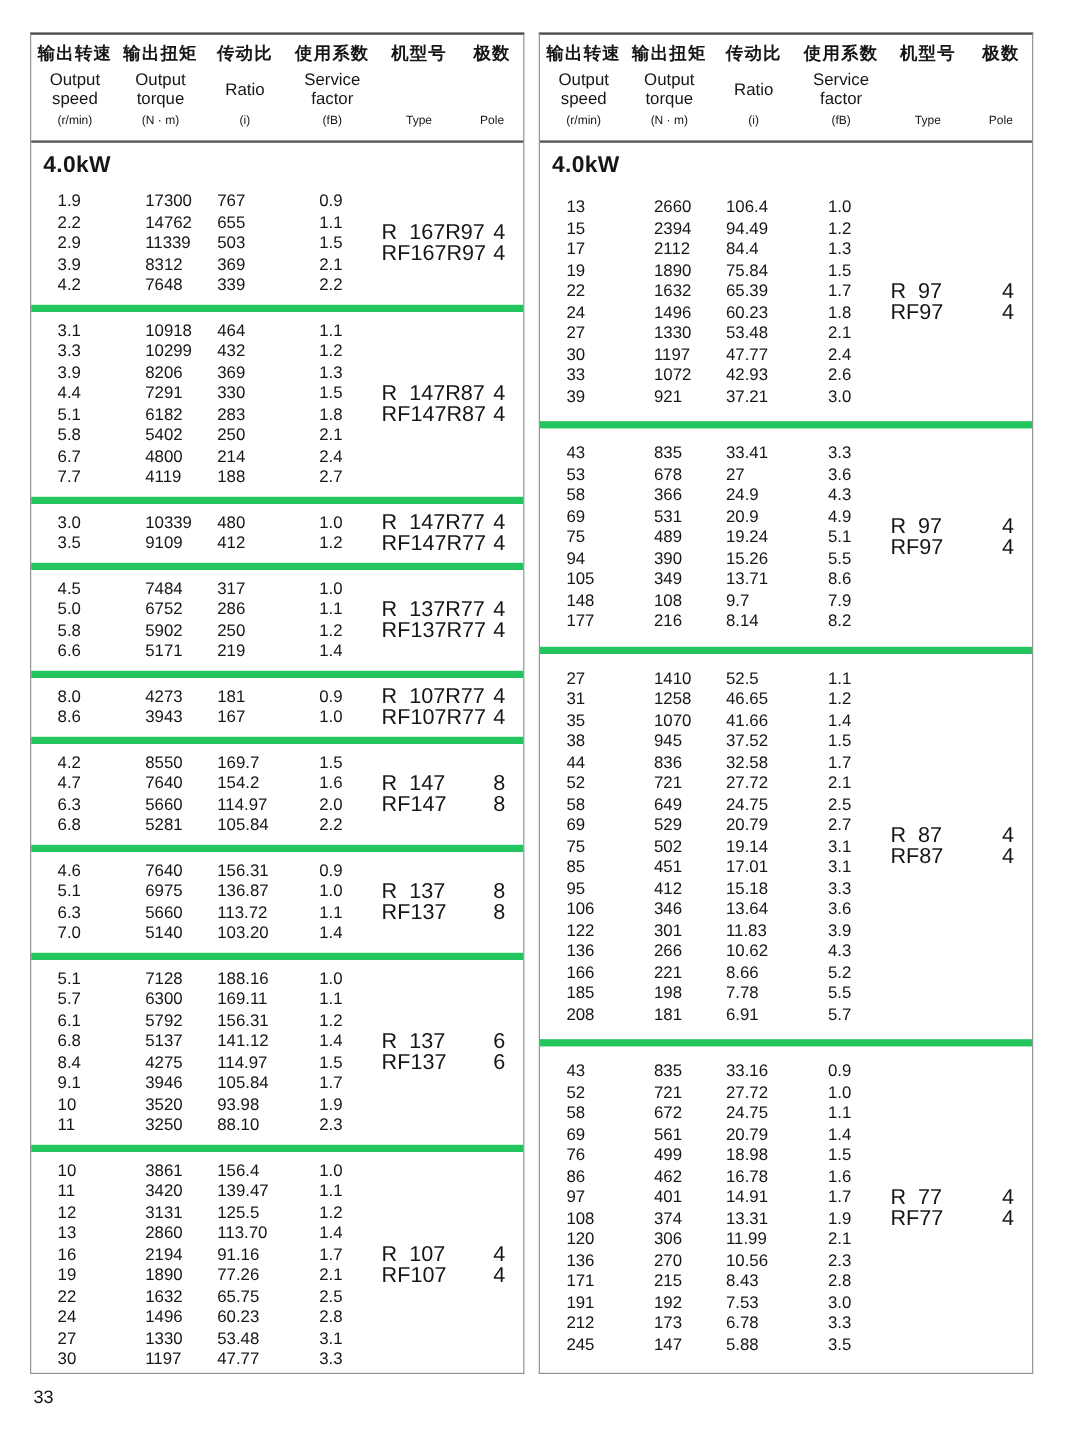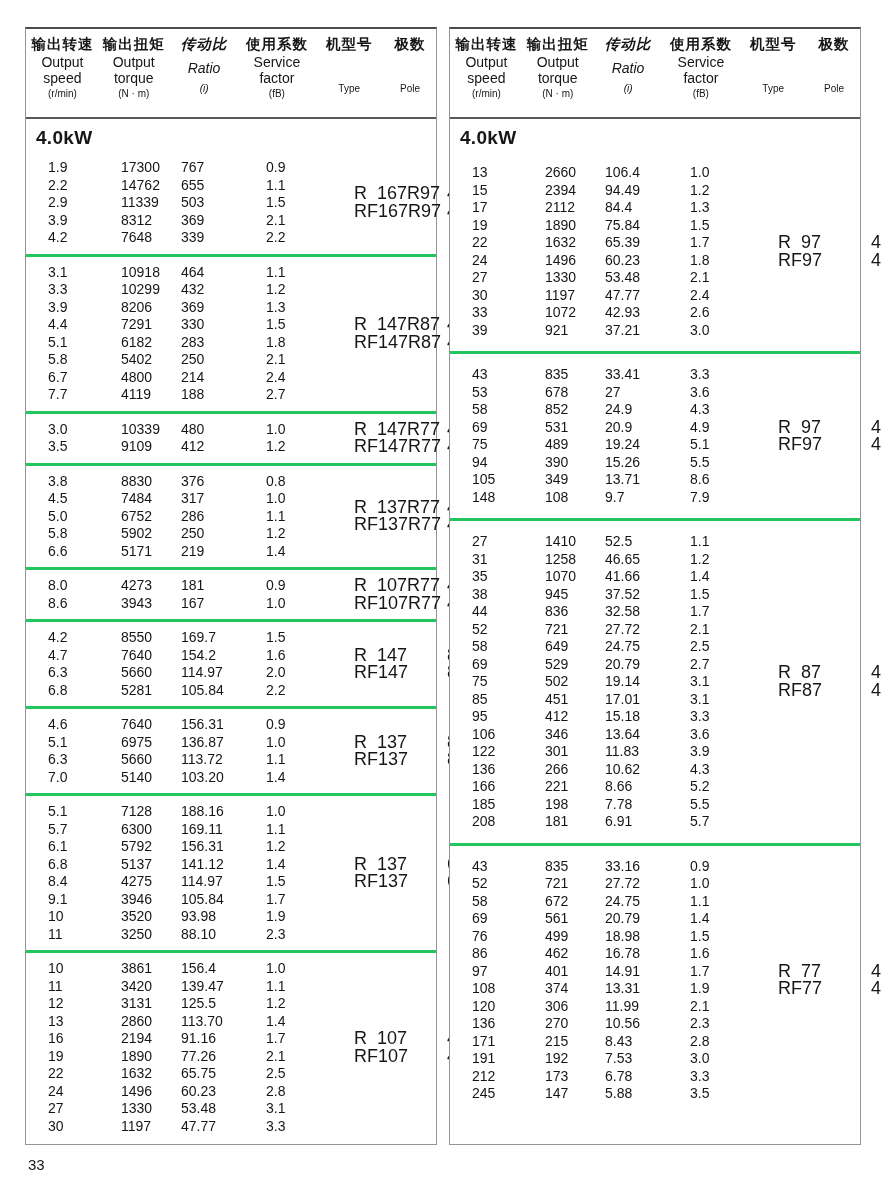--- a/index.html
+++ b/index.html
@@ -10,37 +10,37 @@
   }
   .page{position:relative;width:888px;height:1191px;background:#fff;overflow:hidden;}
   .panels{position:absolute;left:25px;top:27px;display:flex;gap:12px;}
   .panel{
     width:412px;height:1118px;box-sizing:border-box;background:#fff;
     border-left:1px solid #949494;border-right:1px solid #949494;
     border-bottom:1px solid #949494;border-top:2px solid #4c4c4c;
   }
   .panel-header{
     box-sizing:border-box;height:90px;display:flex;
-    border-bottom:2px solid #5a5a5a;padding:6px 0 20px 0;
+    border-bottom:2px solid #5a5a5a;padding:6px 0 8px 0;
   }
   .hcol{box-sizing:border-box;display:flex;flex-direction:column;justify-content:space-between;align-items:center;text-align:center;}
   .hcol-output-speed{width:73px;}
   .hcol-output-torque{width:70px;}
-  .hcol-ratio{width:71px;font-style:italic;}
+  .hcol-ratio{width:71px;}
   .hcol-service-factor{width:75px;}
   .hcol-type{width:70px;}
   .hcol-pole{width:52px;gap:11px;}
   .h-cn{font-weight:bold;font-size:14.5px;letter-spacing:1px;white-space:nowrap;}
   .h-mid{display:flex;flex-direction:column;}
   .h-en{font-size:14px;line-height:16px;}
   .h-unit{font-size:10px;line-height:16px;}
   .power-title{font-weight:bold;font-size:19px;padding:8px 0 3px 10px;letter-spacing:.3px;}
-  .group{display:flex;padding:7px 0;gap:36px;}
+  .group{display:flex;padding:7px 0;}
   .panel[data-panel="1"] .group{padding:12px 0;}
-  .group + .group{border-top:3px solid #22c55e;}
+  .group + .group{border-top:6px solid #22c55e;}
   .group-rows{display:flex;flex-direction:column;padding-left:22px;width:270px;}
   .row{display:flex;line-height:17.5px;font-size:14px;white-space:nowrap;}
   .c-speed{width:73px;display:inline-block;}
   .c-torque{width:60px;display:inline-block;}
   .c-ratio{width:85px;display:inline-block;}
   .c-fb{width:52px;display:inline-block;}
   .group-type{display:flex;flex-direction:column;justify-content:center;width:120px;}
   .type-line{display:flex;line-height:17.5px;font-size:18px;}
   .type-label{width:93px;white-space:pre;}
   .type-pole{width:27px;}
@@ -225,26 +225,20 @@
               </div>
               <div class="type-line">
                 <span class="type-label">RF147R77</span>
                 <span class="type-pole">4</span>
               </div>
             </div>
           </div>
           <div class="group">
             <div class="group-rows">
               <div class="row">
-                <span class="cell c-speed">3.8</span>
-                <span class="cell c-torque">8830</span>
-                <span class="cell c-ratio">376</span>
-                <span class="cell c-fb">0.8</span>
-              </div>
-              <div class="row">
                 <span class="cell c-speed">4.5</span>
                 <span class="cell c-torque">7484</span>
                 <span class="cell c-ratio">317</span>
                 <span class="cell c-fb">1.0</span>
               </div>
               <div class="row">
                 <span class="cell c-speed">5.0</span>
                 <span class="cell c-torque">6752</span>
                 <span class="cell c-ratio">286</span>
                 <span class="cell c-fb">1.1</span>
@@ -642,21 +636,21 @@
                 <span class="cell c-fb">3.3</span>
               </div>
               <div class="row">
                 <span class="cell c-speed">53</span>
                 <span class="cell c-torque">678</span>
                 <span class="cell c-ratio">27</span>
                 <span class="cell c-fb">3.6</span>
               </div>
               <div class="row">
                 <span class="cell c-speed">58</span>
-                <span class="cell c-torque">852</span>
+                <span class="cell c-torque">366</span>
                 <span class="cell c-ratio">24.9</span>
                 <span class="cell c-fb">4.3</span>
               </div>
               <div class="row">
                 <span class="cell c-speed">69</span>
                 <span class="cell c-torque">531</span>
                 <span class="cell c-ratio">20.9</span>
                 <span class="cell c-fb">4.9</span>
               </div>
               <div class="row">
@@ -675,20 +669,26 @@
                 <span class="cell c-speed">105</span>
                 <span class="cell c-torque">349</span>
                 <span class="cell c-ratio">13.71</span>
                 <span class="cell c-fb">8.6</span>
               </div>
               <div class="row">
                 <span class="cell c-speed">148</span>
                 <span class="cell c-torque">108</span>
                 <span class="cell c-ratio">9.7</span>
                 <span class="cell c-fb">7.9</span>
+              </div>
+              <div class="row">
+                <span class="cell c-speed">177</span>
+                <span class="cell c-torque">216</span>
+                <span class="cell c-ratio">8.14</span>
+                <span class="cell c-fb">8.2</span>
               </div>
             </div>
             <div class="group-type">
               <div class="type-line">
                 <span class="type-label">R  97</span>
                 <span class="type-pole">4</span>
               </div>
               <div class="type-line">
                 <span class="type-label">RF97</span>
                 <span class="type-pole">4</span>

